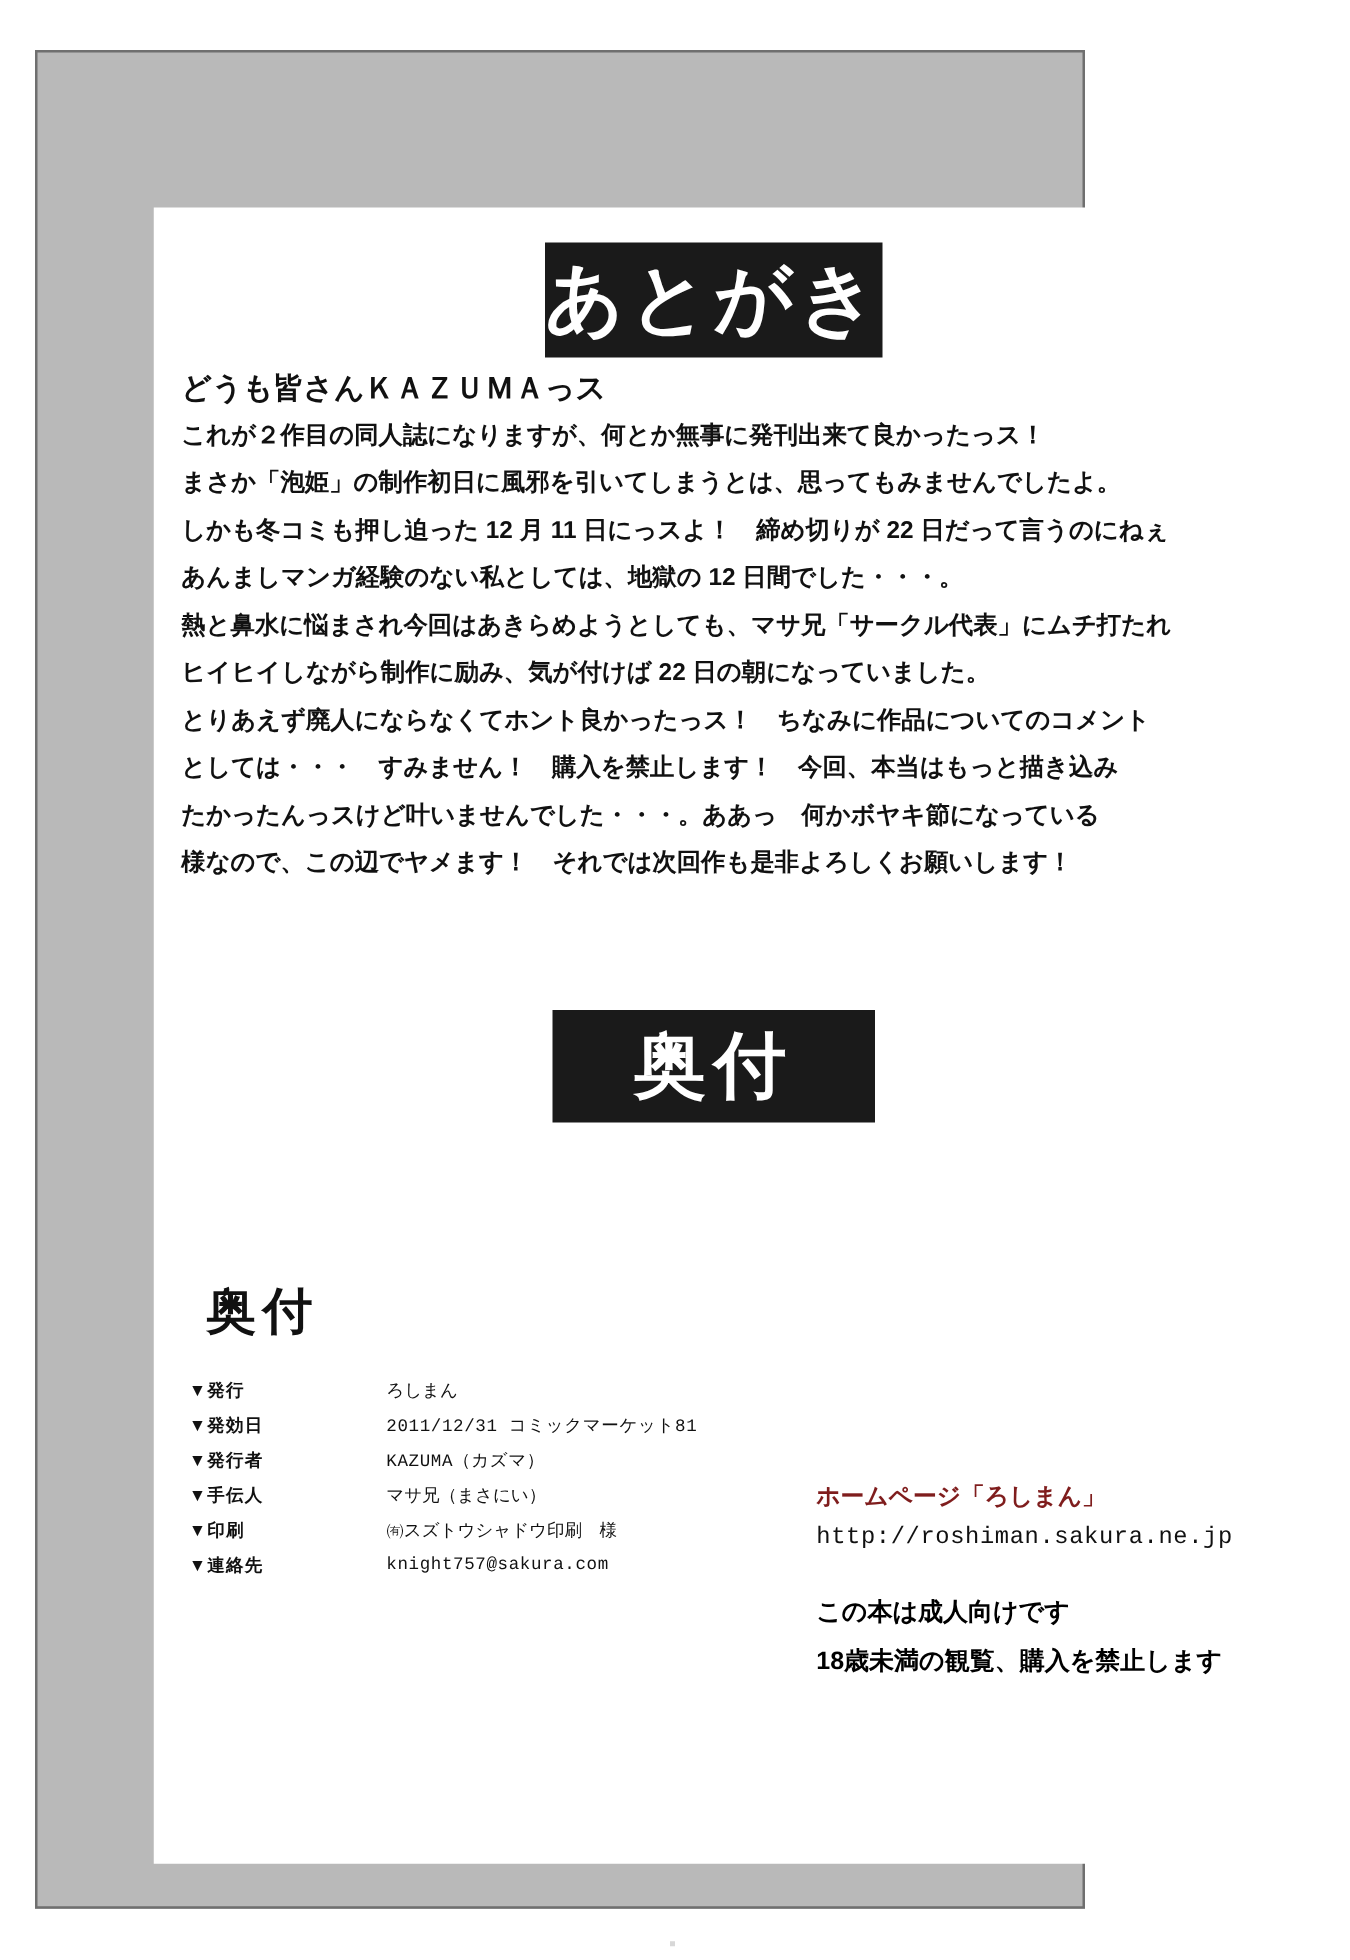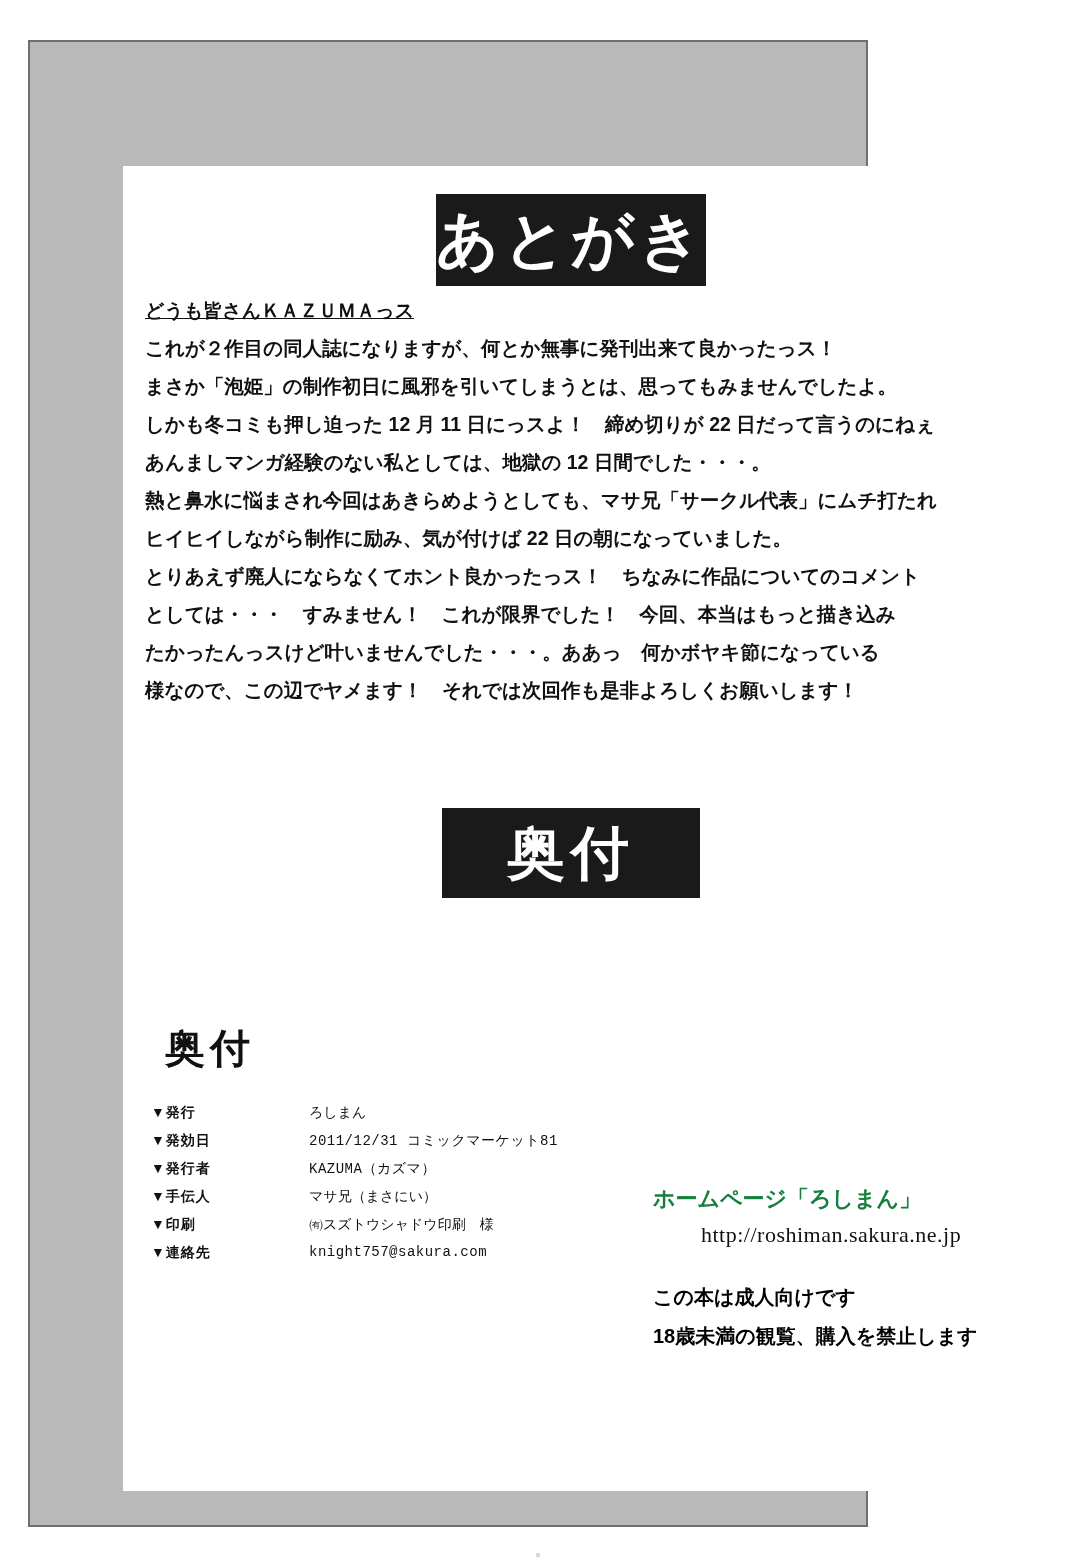--- a/index.html
+++ b/index.html
@@ -86,22 +86,21 @@
   }
   .afterword p {
     margin: 0 0 5px 0;
     font-size: 19.5px;
     line-height: 33px;
     color: #111111;
     white-space: pre;
     font-weight: bold;
   }
   .afterword p.first {
-    font-size: 19px;
-    text-decoration: underline;
+    font-size: 24px;
   }
 
   
   .colophon-title {
     position: absolute;
     left: 42px;
     top: 855px;
     font-size: 40px;
     font-weight: bold;
     letter-spacing: 5px;
@@ -137,32 +136,31 @@
   }
 
   
   .colophon-right {
     position: absolute;
     left: 530px;
     top: 1018px;
     width: 370px;
   }
   .colophon-right .hp {
-    font-size: 22px;
-    color: #15803d;
+    font-size: 19px;
+    color: #7f1d1d;
     margin-bottom: 8px;
     font-weight: bold;
   }
   .colophon-right .url {
-    font-family: Liberation Serif, serif;
-    font-size: 22px;
+    font-family: Liberation Mono, monospace;
+    font-size: 19px;
     color: #111111;
     margin-bottom: 36px;
     letter-spacing: 0.5px;
-    margin-left: 48px;
   }
   .colophon-right .notice {
     font-size: 20px;
     color: #000000;
     margin-bottom: 12px;
     font-weight: bold;
   }
   .bottom-dot {
     position: absolute;
     left: 536px;
@@ -183,21 +181,21 @@
 
       <div class="afterword">
         <p class="first">どうも皆さんＫＡＺＵＭＡっス</p>
         <p>これが２作目の同人誌になりますが、何とか無事に発刊出来て良かったっス！</p>
         <p>まさか「泡姫」の制作初日に風邪を引いてしまうとは、思ってもみませんでしたよ。</p>
         <p>しかも冬コミも押し迫った 12 月 11 日にっスよ！　締め切りが 22 日だって言うのにねぇ</p>
         <p>あんましマンガ経験のない私としては、地獄の 12 日間でした・・・。</p>
         <p>熱と鼻水に悩まされ今回はあきらめようとしても、マサ兄「サークル代表」にムチ打たれ</p>
         <p>ヒイヒイしながら制作に励み、気が付けば 22 日の朝になっていました。</p>
         <p>とりあえず廃人にならなくてホント良かったっス！　ちなみに作品についてのコメント</p>
-        <p>としては・・・　すみません！　これが限界でした！　今回、本当はもっと描き込み</p>
+        <p>としては・・・　すみません！　購入を禁止します！　今回、本当はもっと描き込み</p>
         <p>たかったんっスけど叶いませんでした・・・。ああっ　何かボヤキ節になっている</p>
         <p>様なので、この辺でヤメます！　それでは次回作も是非よろしくお願いします！</p>
       </div>
 
       <div class="plate plate-okuzuke">奥付</div>
 
       <div class="colophon-title">奥付</div>
 
       <table class="colophon-table">
         <tbody>

